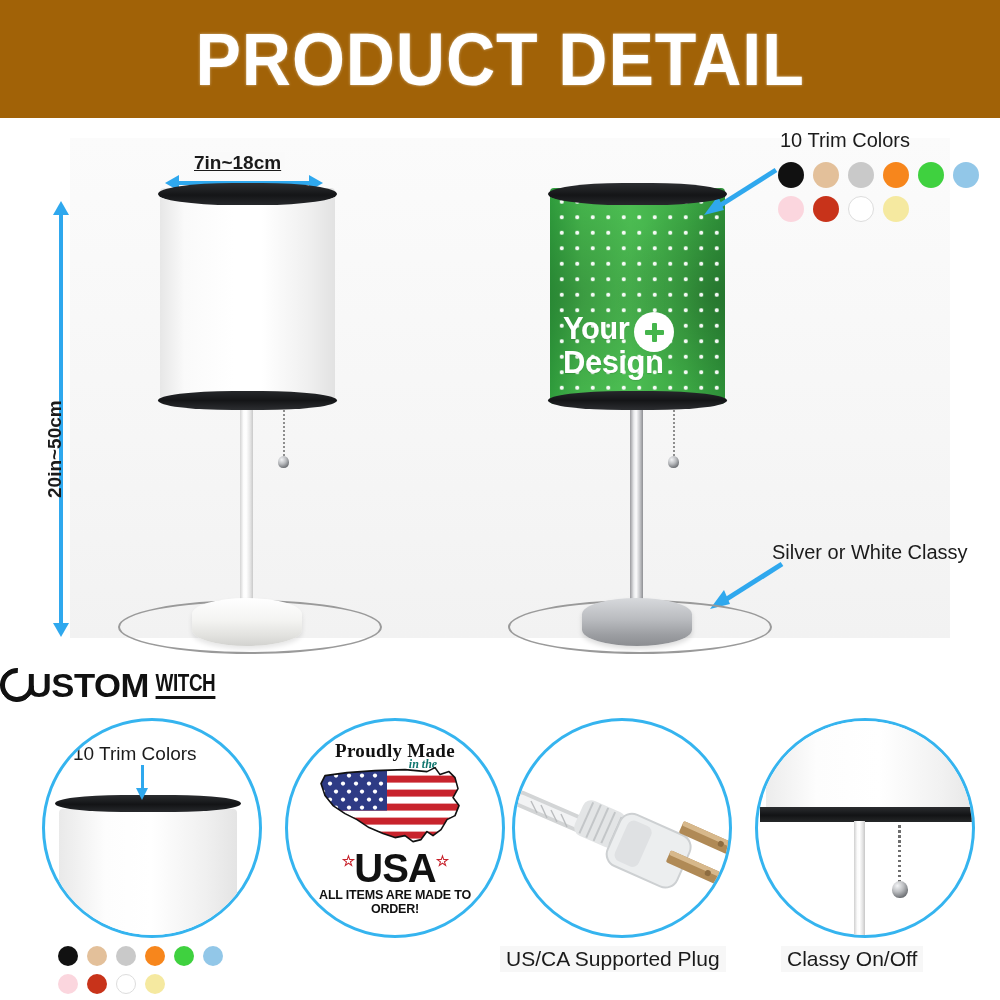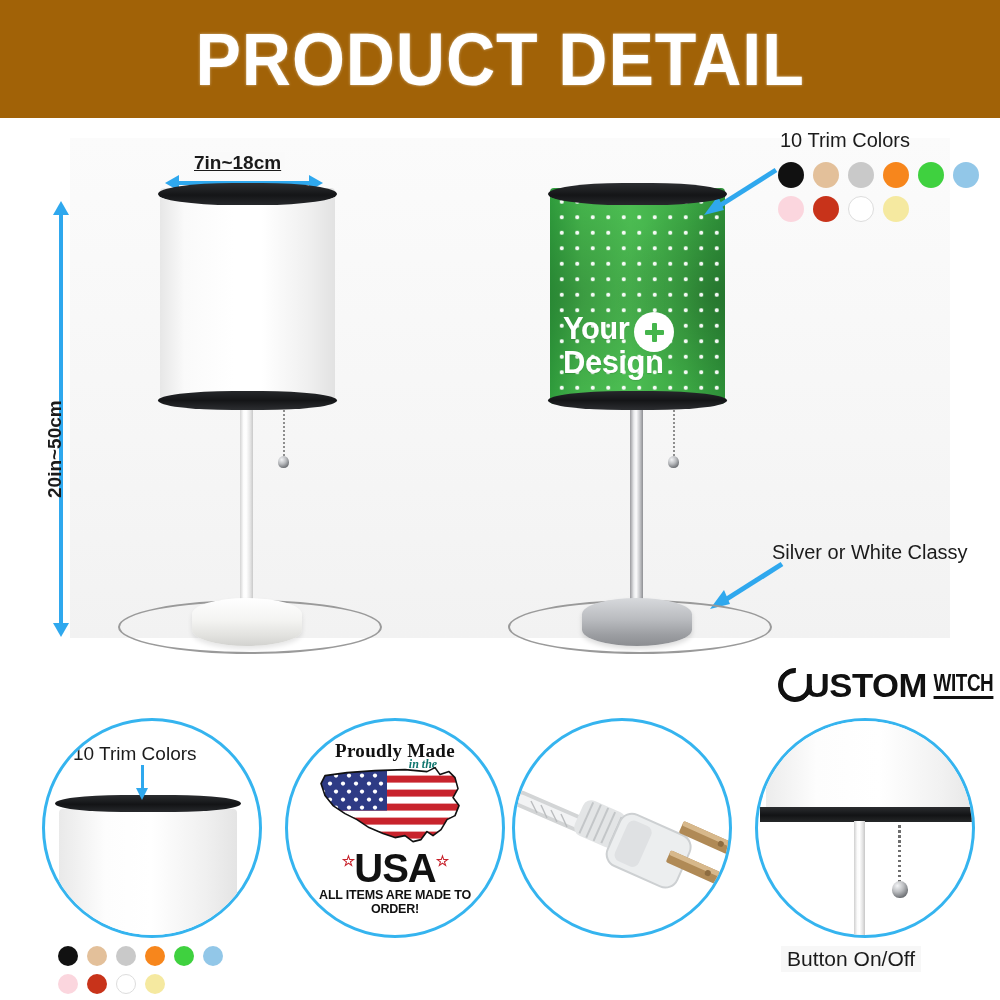--- a/index.html
+++ b/index.html
@@ -170,21 +170,21 @@
   .swatch-wrap { position: absolute; display: flex; flex-wrap: wrap; }
   .swatch {
     border-radius: 50%;
     margin-right: 9px; margin-bottom: 8px;
     flex: none;
   }
 
   
   .logo-row {
     position: absolute; left: 0; top: 660px; width: 1000px; height: 50px;
-    display: flex; align-items: center; justify-content: flex-end;
+    display: flex; align-items: center; justify-content: flex-start;
   }
   .logo { display: flex; align-items: center; }
   .logo-c {
     width: 34px; height: 34px; border: 5px solid #111; border-radius: 50%;
     border-right-color: transparent; transform: rotate(-42deg);
     margin-right: -6px;
   }
   .logo-custom {
     font-size: 34px; font-weight: 700; color: #111; letter-spacing: -0.5px;
     transform: scaleX(1.02);
@@ -515,25 +515,26 @@
             <rect x="160" y="98" width="54" height="13" rx="2" fill="#b08a56"></rect>
             <rect x="160" y="98" width="54" height="5" rx="2" fill="#d7b88b"></rect>
             <circle cx="203" cy="104" r="3" fill="#8d6c40"></circle>
             <rect x="160" y="130" width="54" height="13" rx="2" fill="#b08a56"></rect>
             <rect x="160" y="130" width="54" height="5" rx="2" fill="#d7b88b"></rect>
             <circle cx="203" cy="136" r="3" fill="#8d6c40"></circle>
           </g>
         </svg>
       </div>
     </div>
+    <div class="feature-caption" style="left:-12px; top:228px;">US/CA Supported Plug</div>
   </div>
 
   <div class="feature" style="left:755px; top:8px; width:240px; height:282px;">
     <div class="circle" style="left:0; top:0; width:220px; height:220px;">
       <div class="c4-shade"></div>
       <div class="c4-trim"></div>
       <div class="c4-pole"></div>
       <div class="c4-chain"></div>
       <div class="c4-ball"></div>
     </div>
-    <div class="feature-caption" style="left:26px; top:228px;">Button On/Off</div>
+    <div class="feature-caption" style="left:26px; top:228px;">Classy On/Off</div>
   </div>
 </div>
 
 </body></html>

